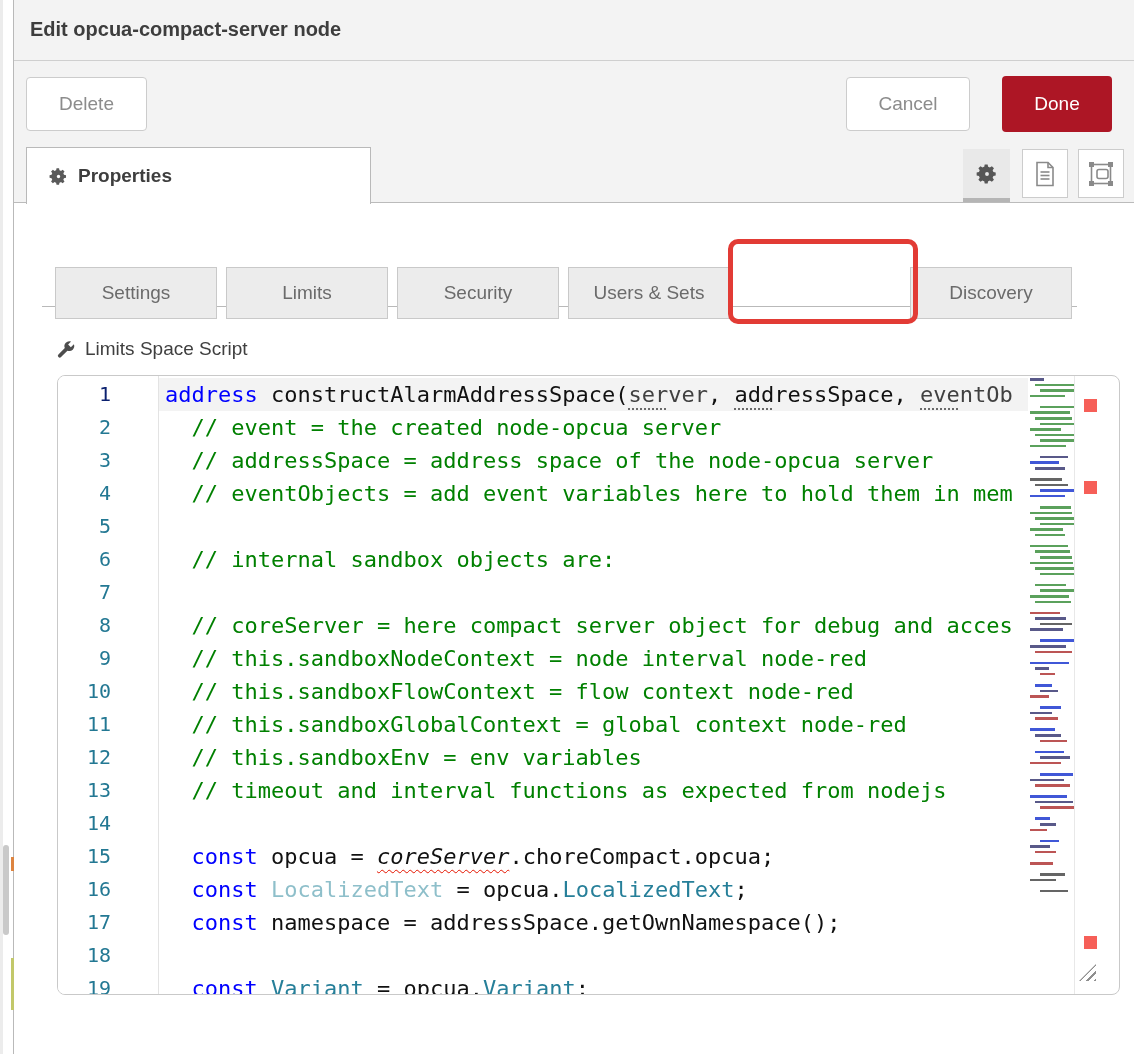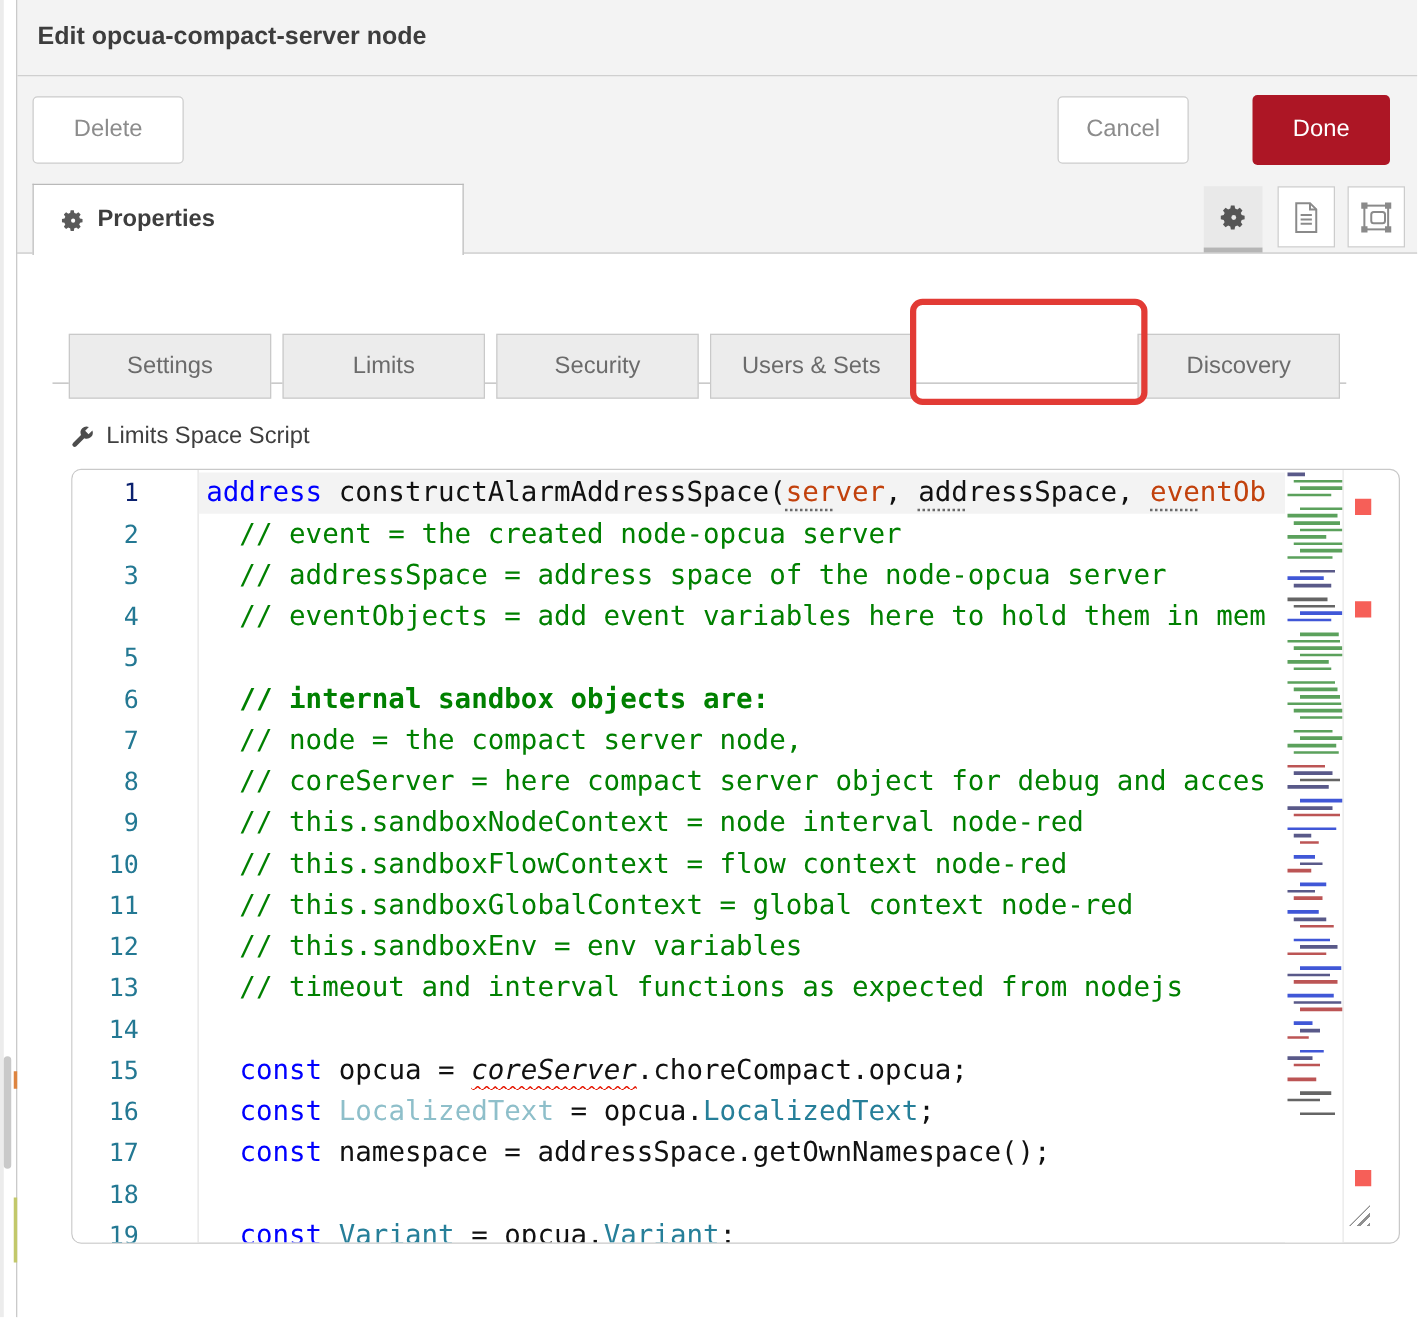--- a/index.html
+++ b/index.html
@@ -16,21 +16,21 @@
   
   #tray-gray { position:absolute; left:14px; top:0; width:1120px; height:202px; background:#f3f3f3; }
   #header-line { position:absolute; left:14px; top:60px; width:1120px; height:1px; background:#cfcfcf; }
   #tabrow-line { position:absolute; left:14px; top:202px; width:1120px; height:1px; background:#bbbbbb; }
   #content { position:absolute; left:14px; top:203px; width:1120px; height:851px; background:#fff; }
 
   #dlg-title { position:absolute; left:30px; top:18px; font-size:20px; font-weight:bold; color:#3d3d3d; }
 
   .btn { position:absolute; display:flex; align-items:center; justify-content:center; font-size:19px; border-radius:4px; cursor:pointer; }
   #btn-delete { left:26px; top:77px; width:121px; height:54px; background:#fff; border:1px solid #ccc; color:#8c8c8c; }
-  #btn-cancel { left:846px; top:77px; width:105px; height:54px; background:#fff; border:1px solid #ccc; color:#8c8c8c; }
+  #btn-cancel { left:846px; top:77px; width:124px; height:54px; background:#fff; border:1px solid #ccc; color:#8c8c8c; }
   #btn-done   { left:1002px; top:76px; width:110px; height:56px; color:#fff; border:none; }
 
   #prop-tab { position:absolute; left:26px; top:147px; width:345px; height:57px; background:#fff; border:1px solid #b9b9b9; border-bottom:none; z-index:3; display:flex; align-items:center; padding-left:22px; gap:10px; }
   #prop-tab-label { font-size:19px; font-weight:bold; color:#3e3e3e; }
 
   .icon-btn { position:absolute; top:149px; width:46px; height:49px; display:flex; align-items:center; justify-content:center; background:#fff; border:1px solid #ccc; cursor:pointer; }
   #ibtn-gear { left:963px; width:47px; background:#e9e9e9; border:none; }
   #ibtn-gear-underline { position:absolute; left:963px; top:198px; width:47px; height:4px; background:#b5b5b5; }
   #ibtn-doc { left:1022px; }
   #ibtn-app { left:1078px; }
@@ -50,21 +50,21 @@
   #gutter { position:absolute; left:0; top:0; width:100px; height:100%; background:#fff; }
   #gutter-divider { position:absolute; left:100px; top:0; width:1px; height:100%; background:#e3e3e3; }
   .ln { position:absolute; left:0; width:53px; height:33px; line-height:33px; text-align:right; font-family:"DejaVu Sans Mono",monospace; font-size:20px; color:#237893; }
   .ln.active { color:#0b216f; }
   #code { position:absolute; left:101px; top:0; width:869px; height:100%; overflow:hidden; }
   .cl { position:absolute; left:0; width:100%; height:33px; line-height:33px; white-space:pre; font-family:"DejaVu Sans Mono",monospace; font-size:22px; color:#111; padding-left:6px; }
   .cl.active { background:#f3f3f3; }
   .kw { color:#0000ff; }
   .cmt { color:#008000; }
   .pl { color:#111; }
-  .unused { color:#c2410c; }
+  .unused { color:#404040; }
   .type { color:#267f99; }
   .typef { color:#8ebfca; }
   .err { text-decoration-line:underline; text-decoration-style:wavy; text-decoration-color:#e51400; text-decoration-thickness:1.4px; text-underline-offset:5px;font-style:italic; }
   .hint { text-decoration-line:underline; text-decoration-style:dotted; text-decoration-color:#6a6a6a; text-decoration-thickness:2.4px; text-underline-offset:6px; }
 
   #minimap { position:absolute; left:970px; top:0; width:46px; height:100%; background:#fff; overflow:hidden; cursor:pointer; }
   .mm-row { position:absolute; height:2.6px; opacity:.85; }
   #ruler-divider { position:absolute; left:1016px; top:0; width:1px; height:100%; background:#e8e8e8; }
   .ov-marker { position:absolute; left:1026px; width:13px; height:13px; background:#f65f58; }
   #resize-handle { position:absolute; left:1021px; top:588px; width:17px; height:17px; clip-path:polygon(100% 0,100% 100%,0 100%); background:repeating-linear-gradient(315deg,#8f8f8f 0 2px,transparent 2px 5.5px); cursor:nwse-resize; }
@@ -181,22 +181,21 @@
         <div class="ln" style="top: 563px;">18</div>
         <div class="ln" style="top: 596px;">19</div>
       </div>
     <div id="gutter-divider"></div>
     <div id="code">
         <div class="cl active" style="top: 2px;"><span class="kw">address</span><span class="pl"> constructAlarmAddressSpace(</span><span class="unused hint">ser</span><span class="unused">ver</span><span class="pl">, </span><span class="pl hint">add</span><span class="pl">ressSpace</span><span class="pl">, </span><span class="unused hint">eve</span><span class="unused">ntOb</span></div>
         <div class="cl" style="top: 35px;"><span class="cmt">  // event = the created node-opcua server</span></div>
         <div class="cl" style="top: 68px;"><span class="cmt">  // addressSpace = address space of the node-opcua server</span></div>
         <div class="cl" style="top: 101px;"><span class="cmt">  // eventObjects = add event variables here to hold them in mem</span></div>
         <div class="cl" style="top: 134px;"></div>
-        <div class="cl" style="top: 167px; font-weight: bold;"><span class="cmt">  // internal sandbox objects are:</span></div>
-        <div class="cl" style="top: 200px;"><span class="cmt">  // node = the compact server node,</span></div>
+        <div class="cl" style="top: 167px;"><span class="cmt">  // internal sandbox objects are:</span></div>
         <div class="cl" style="top: 233px;"><span class="cmt">  // coreServer = here compact server object for debug and acces</span></div>
         <div class="cl" style="top: 266px;"><span class="cmt">  // this.sandboxNodeContext = node interval node-red</span></div>
         <div class="cl" style="top: 299px;"><span class="cmt">  // this.sandboxFlowContext = flow context node-red</span></div>
         <div class="cl" style="top: 332px;"><span class="cmt">  // this.sandboxGlobalContext = global context node-red</span></div>
         <div class="cl" style="top: 365px;"><span class="cmt">  // this.sandboxEnv = env variables</span></div>
         <div class="cl" style="top: 398px;"><span class="cmt">  // timeout and interval functions as expected from nodejs</span></div>
         <div class="cl" style="top: 431px;"></div>
         <div class="cl" style="top: 464px;"><span class="pl">  </span><span class="kw">const</span><span class="pl"> opcua = </span><span class="pl err">coreServer</span><span class="pl">.choreCompact.opcua;</span></div>
         <div class="cl" style="top: 497px;"><span class="pl">  </span><span class="kw">const</span><span class="pl"> </span><span class="typef">LocalizedText</span><span class="pl"> = opcua.</span><span class="type">LocalizedText</span><span class="pl">;</span></div>
         <div class="cl" style="top: 530px;"><span class="pl">  </span><span class="kw">const</span><span class="pl"> namespace = addressSpace.getOwnNamespace();</span></div>

